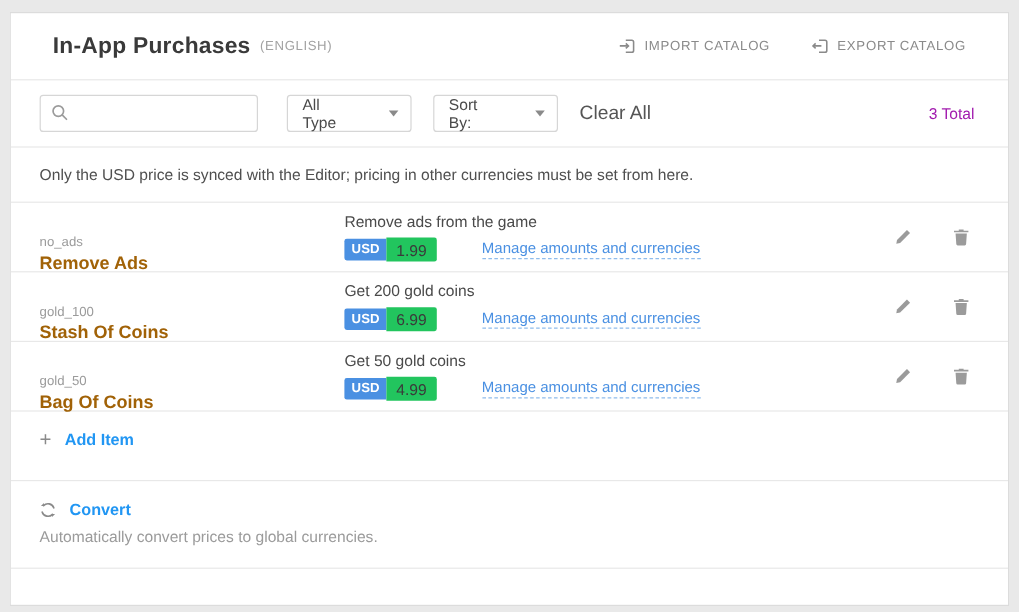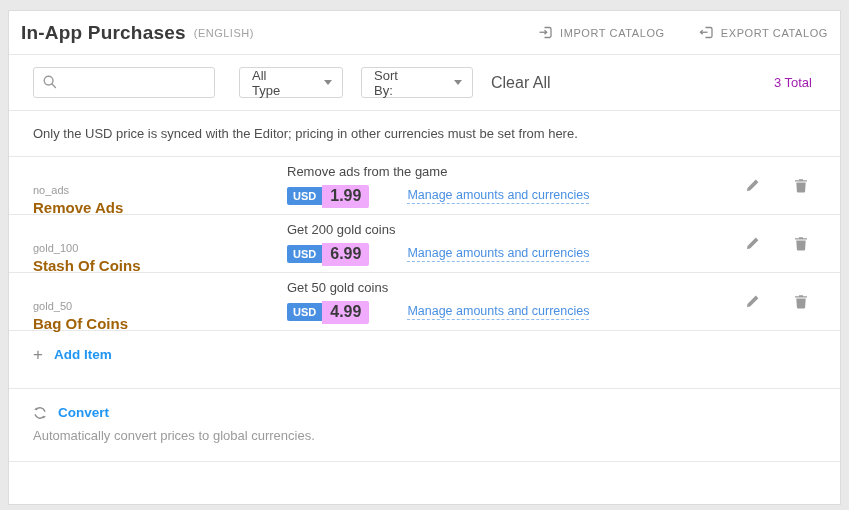--- a/index.html
+++ b/index.html
@@ -16,22 +16,22 @@
     background: #ffffff;
     border: 1px solid #dcdcdc;
     display: flex;
     flex-direction: column;
     overflow: hidden;
   }
   .divider-b { border-bottom: 1px solid #e8e8e8; }
 
   
   .header {
-    height: 44px;
-    padding: 0 12px;
+    height: 56px;
+    padding: 0 35px;
     display: flex;
     align-items: center;
   }
   .page-title {
     font-size: 19px;
     font-weight: bold;
     color: #3a3a3a;
     letter-spacing: .2px;
   }
   .locale-tag {
@@ -79,21 +79,21 @@
     border-radius: 3px;
     background: #fff;
     display: flex; align-items: center;
     padding: 0 10px 0 12px;
     font-size: 13px; color: #4a4a4a;
     cursor: pointer;
     margin-right: 18px;
     gap: 34px;
   }
   .dropdown.type { width: 104px; }
-  .dropdown.sort { width: 112px; }
+  .dropdown.sort { width: 104px; }
   .caret {
     margin-left: auto;
     width: 0; height: 0;
     border-left: 4px solid transparent;
     border-right: 4px solid transparent;
     border-top: 5px solid #8a8a8a;
   }
   .clear-all {
     font-size: 16px; color: #555;
     cursor: pointer;
@@ -117,25 +117,24 @@
   .item-mid { flex: 1; }
   .item-desc { font-size: 13px; color: #4a4a4a; margin-bottom: 6px; }
   .price-line { display: flex; align-items: center; }
   .badge-currency {
     background: #4a90e2; color: #fff;
     font-size: 11px; font-weight: bold;
     padding: 3px 6px;
     border-radius: 2px 0 0 2px;
   }
   .badge-price {
-    background: #f0abfc; color: #3a3a3a;
-    font-size: 16px;
+    background: #22c55e; color: #3a3a3a;
+    font-size: 13px;
     padding: 2.5px 8px;
     border-radius: 0 2px 2px 0;
-    font-weight: bold;
   }
   .manage-link {
     margin-left: 38px;
     font-size: 12.5px;
     color: #4a90e2;
     text-decoration: none;
     border-bottom: 1px dashed #8fbcec;
     padding-bottom: 1px;
     cursor: pointer;
   }

